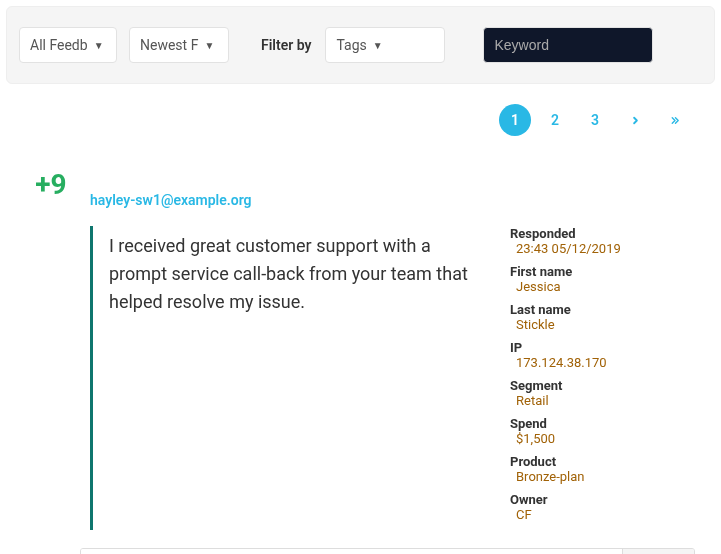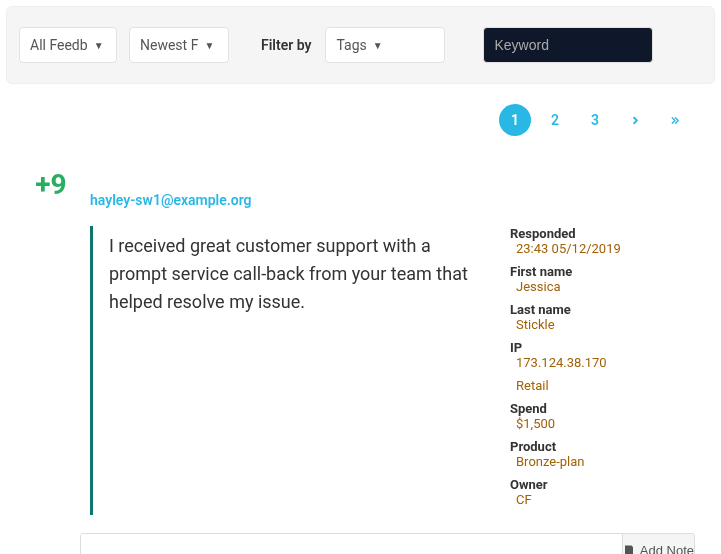--- a/index.html
+++ b/index.html
@@ -208,20 +208,21 @@
         </div>
         <div class="meta-row">
           <div class="meta-label">Last name</div>
           <div class="meta-value">Stickle</div>
         </div>
         <div class="meta-row">
           <div class="meta-label">IP</div>
           <div class="meta-value">173.124.38.170</div>
         </div>
         <div class="meta-row">
+          <div class="meta-label">Segment</div>
           <div class="meta-value">Retail</div>
         </div>
         <div class="meta-row">
           <div class="meta-label">Spend</div>
           <div class="meta-value">$1,500</div>
         </div>
         <div class="meta-row">
           <div class="meta-label">Product</div>
           <div class="meta-value">Bronze-plan</div>
         </div>

